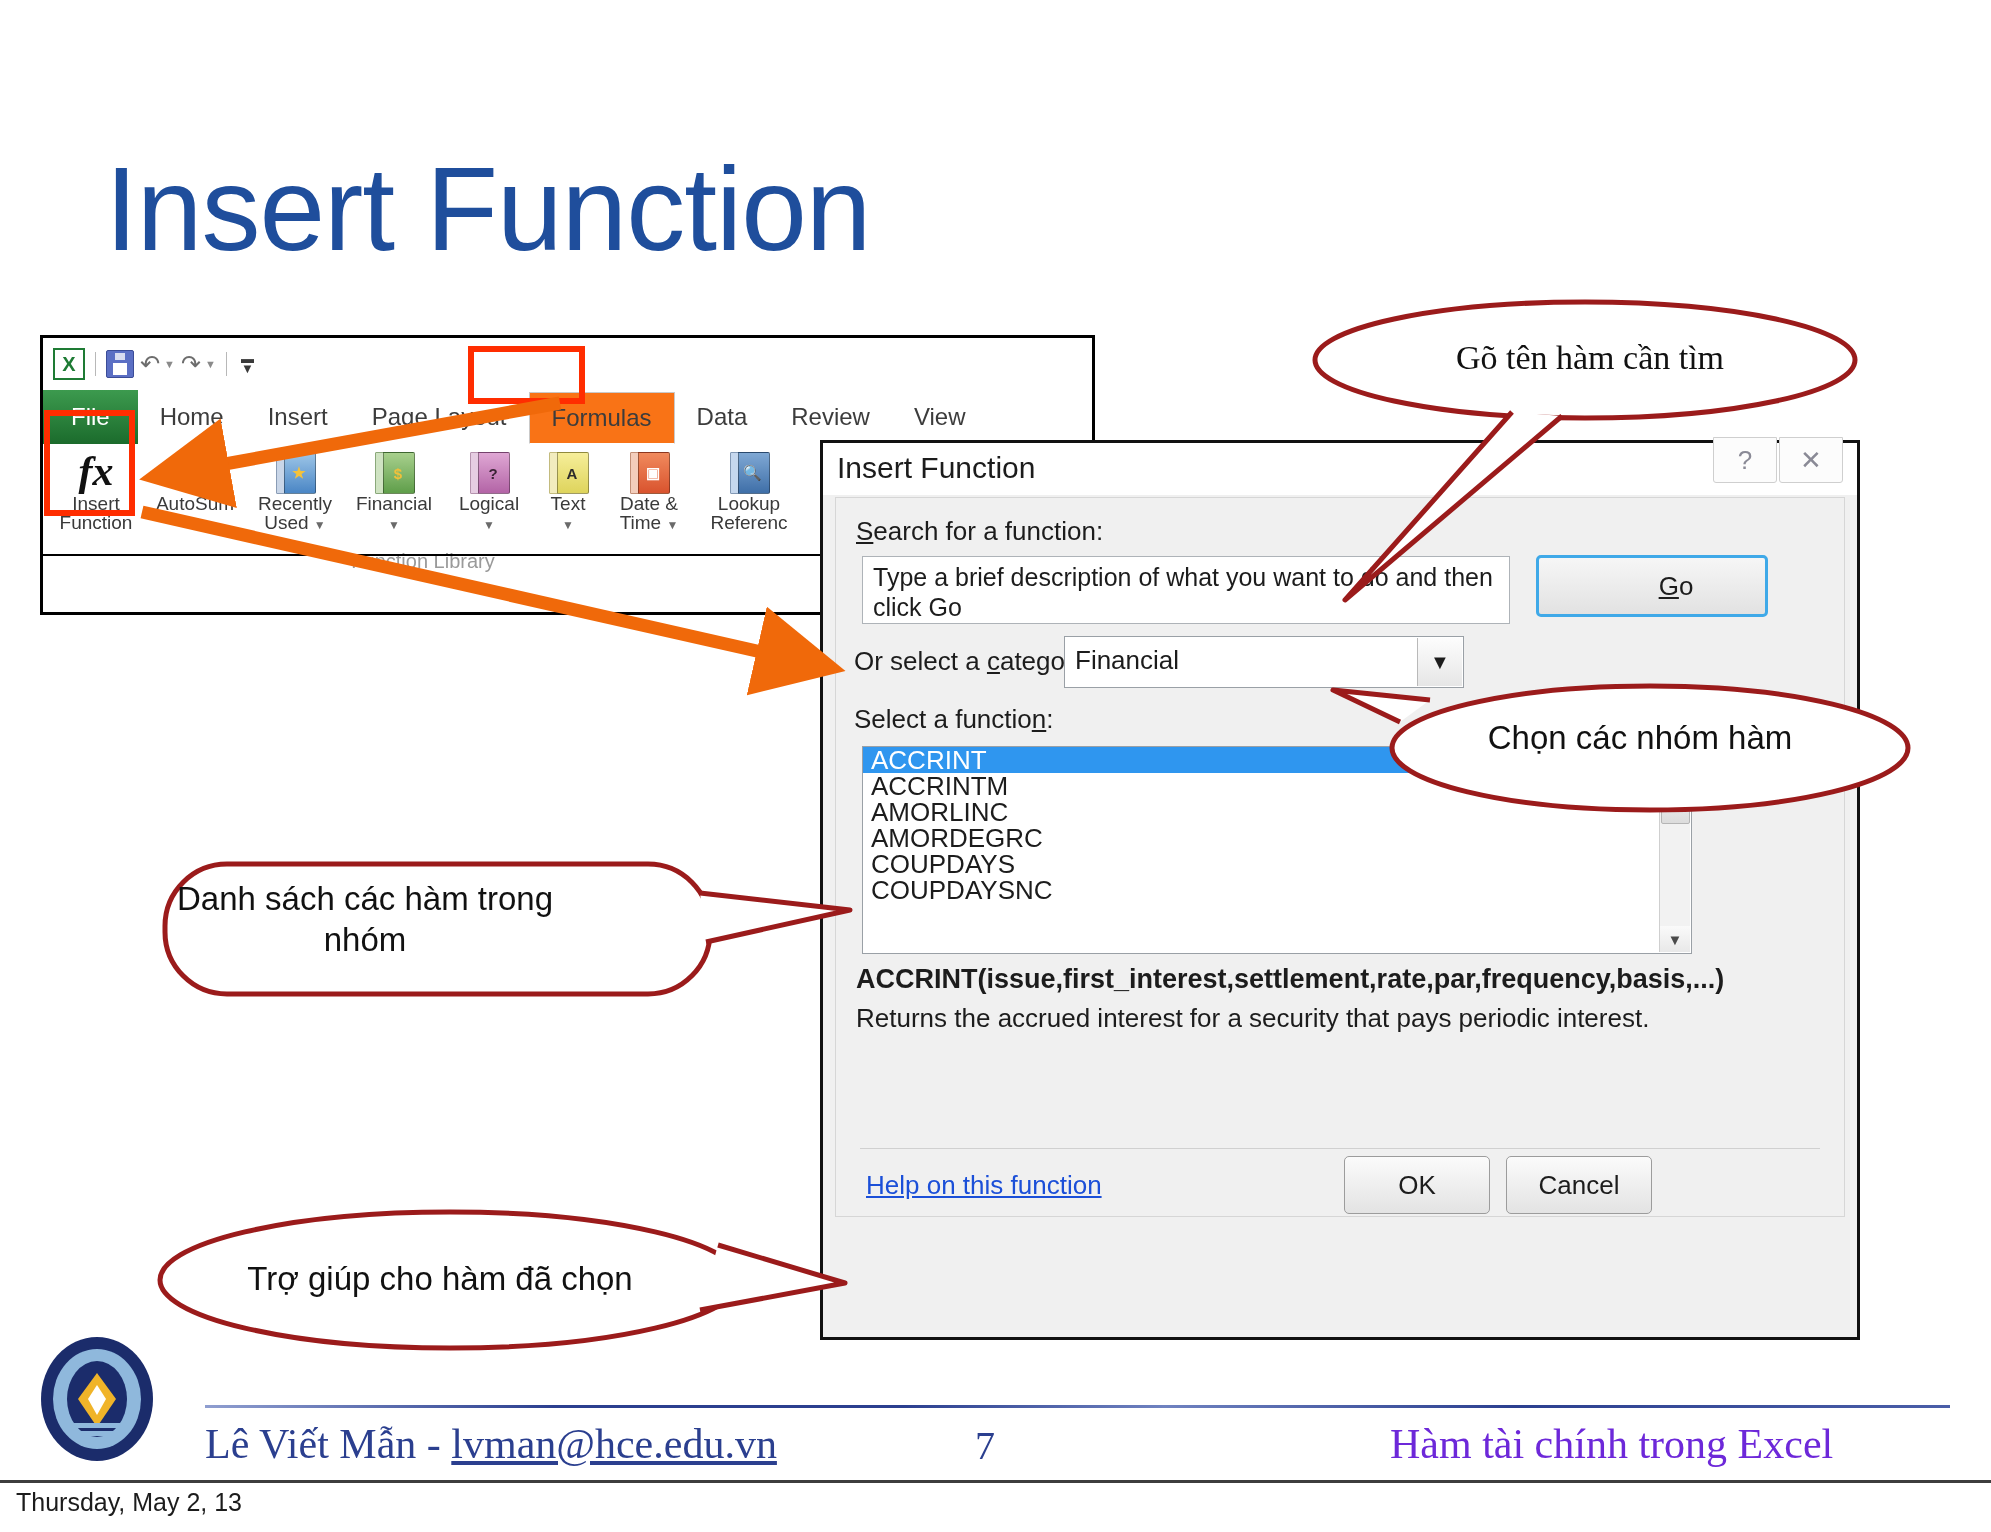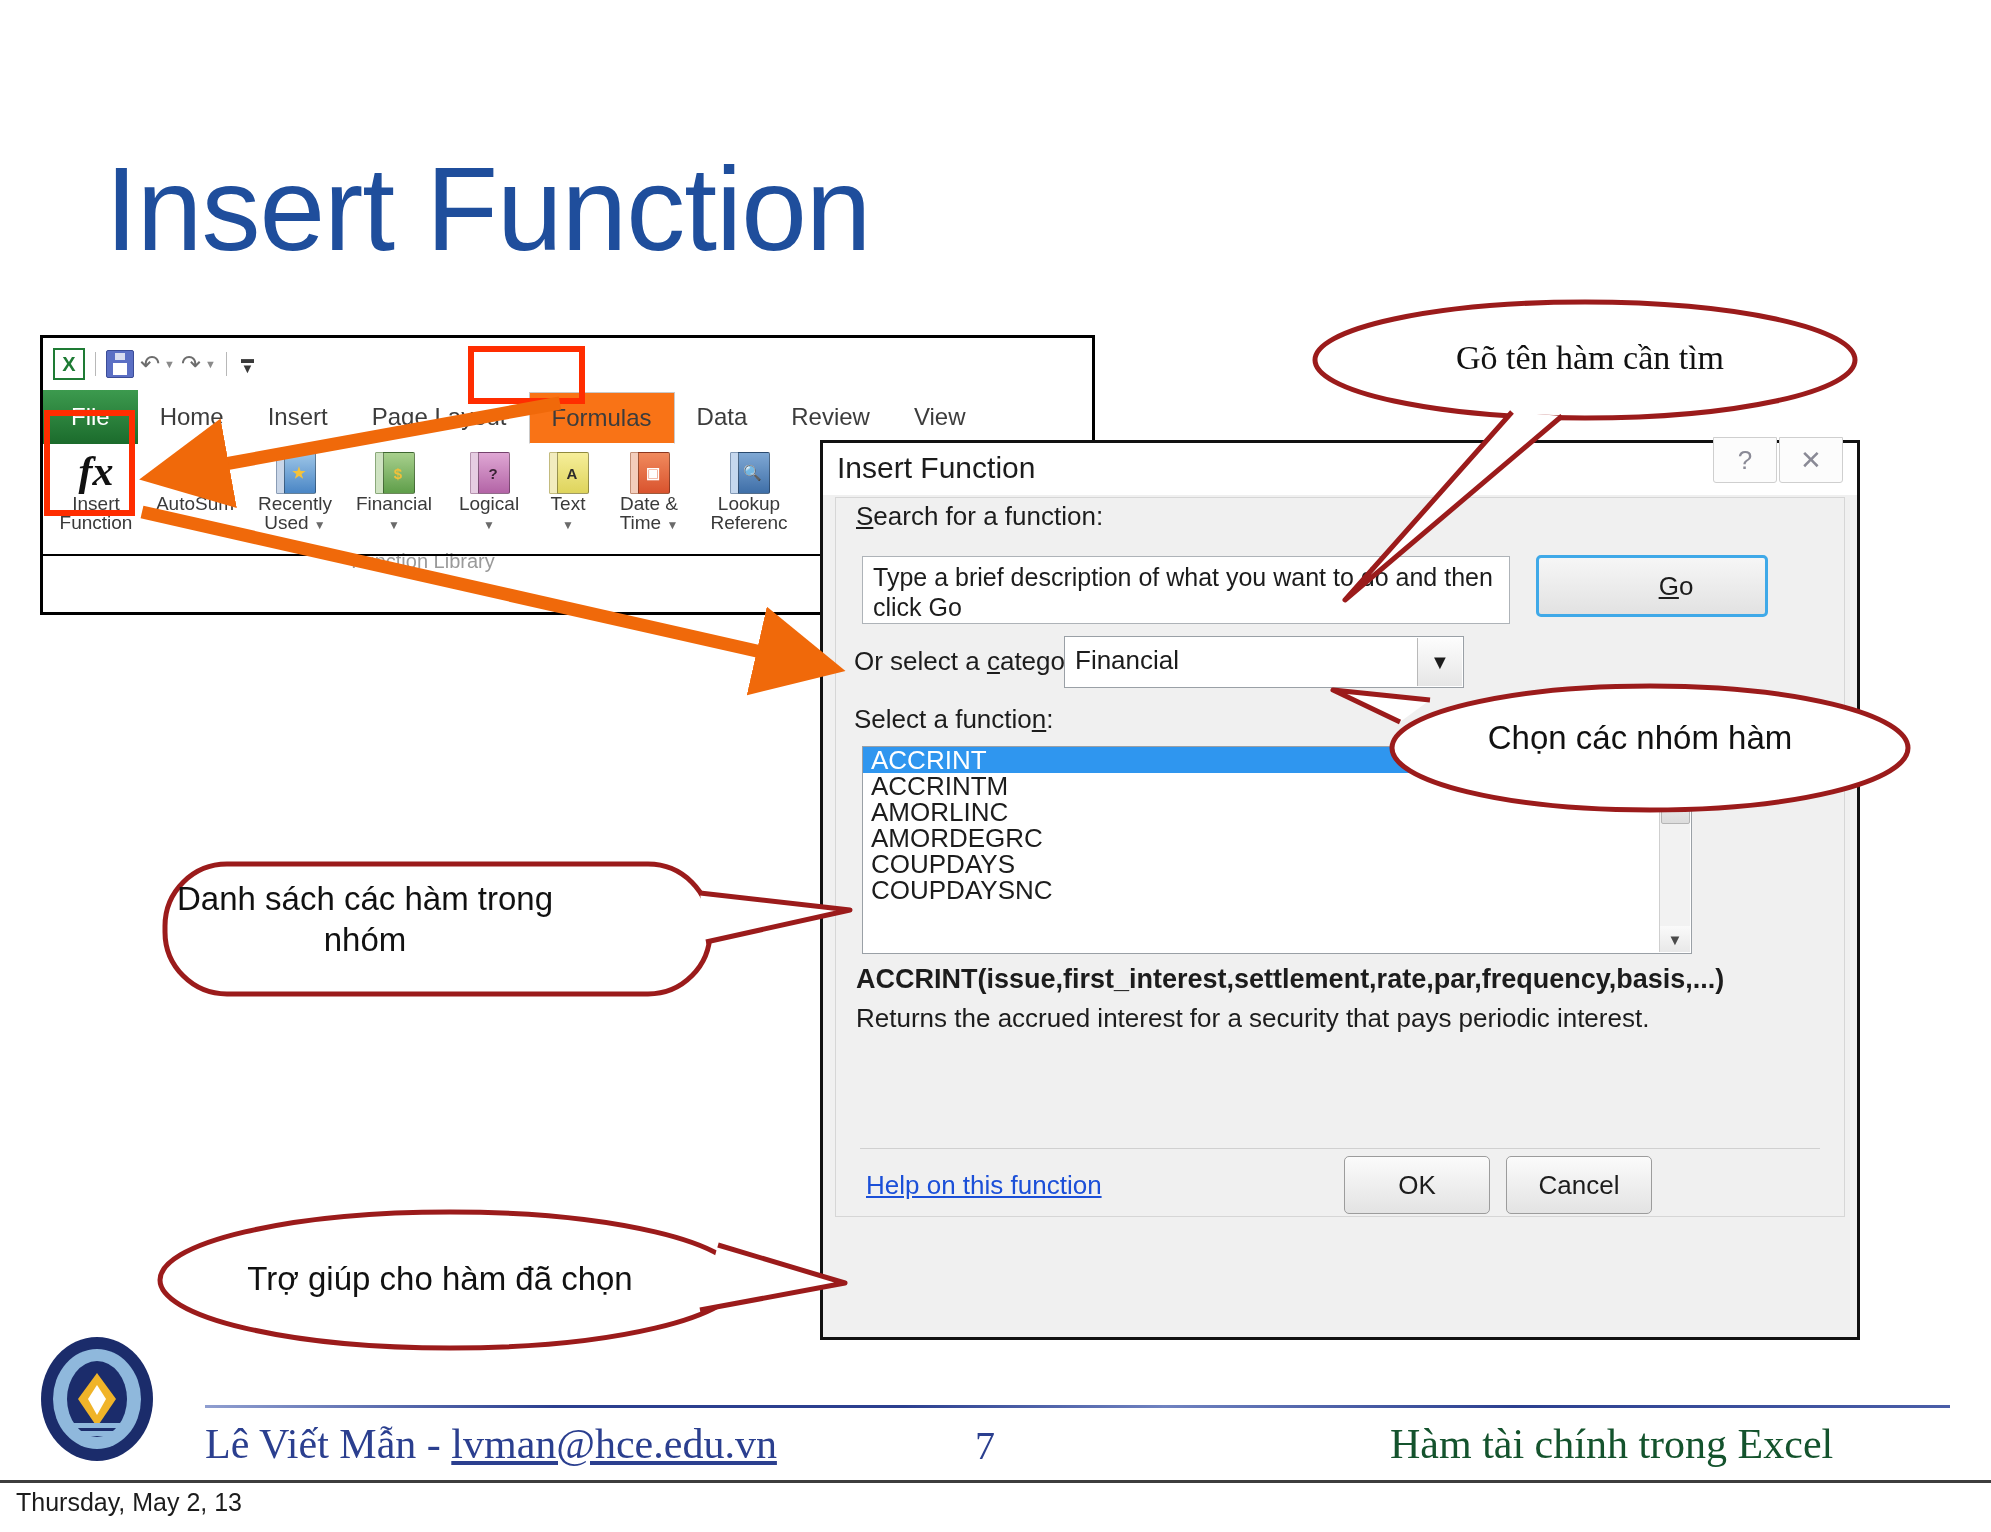--- a/index.html
+++ b/index.html
@@ -179,21 +179,21 @@
   #dlg-close-btn{right:14px;}
 
   #dlg-panel{
     position:absolute;left:12px;top:54px;right:12px;bottom:120px;
     background:#f0f0f0;border:1px solid #d6d6d6;
   }
   .lbl{
     font-size:26px;color:#1c1c1c;font-family:"Liberation Sans", sans-serif;
   }
   .lbl u{text-decoration:underline;}
-  #search-label{position:absolute;left:20px;top:3px;}
+  #search-label{position:absolute;left:20px;top:18px;}
   #search-box{
     position:absolute;left:26px;top:58px;width:648px;height:68px;
     background:#ffffff;border:1px solid #aeb3b8;
     padding:6px 10px;box-sizing:border-box;
     font-size:25px;color:#1c1c1c;line-height:1.18;
     font-family:"Liberation Sans", sans-serif;
   }
   #go-button{
     position:absolute;left:700px;top:57px;width:178px;height:56px;
     background:linear-gradient(#f6f6f6,#e2e2e2);
@@ -304,21 +304,21 @@
   }
   #footer-author .mail{text-decoration:underline;}
   #footer-page{
     left:975px;top:1422px;
     font-family:"Liberation Serif", serif;
     font-size:40px;color:#2B3F8F;
   }
   #footer-right{
     left:1390px;top:1420px;
     font-family:"Liberation Serif", serif;
-    font-size:42px;color:#14532d;white-space:nowrap;
+    font-size:42px;color:#6d28d9;white-space:nowrap;
   }
   #logo{
     left:38px;top:1335px;width:118px;height:128px;
   }
   #bottom-rule{
     left:0;top:1480px;width:1991px;height:3px;background:#3d3d3d;
   }
   #date-text{
     left:16px;top:1488px;
     font-family:"Liberation Sans", sans-serif;

